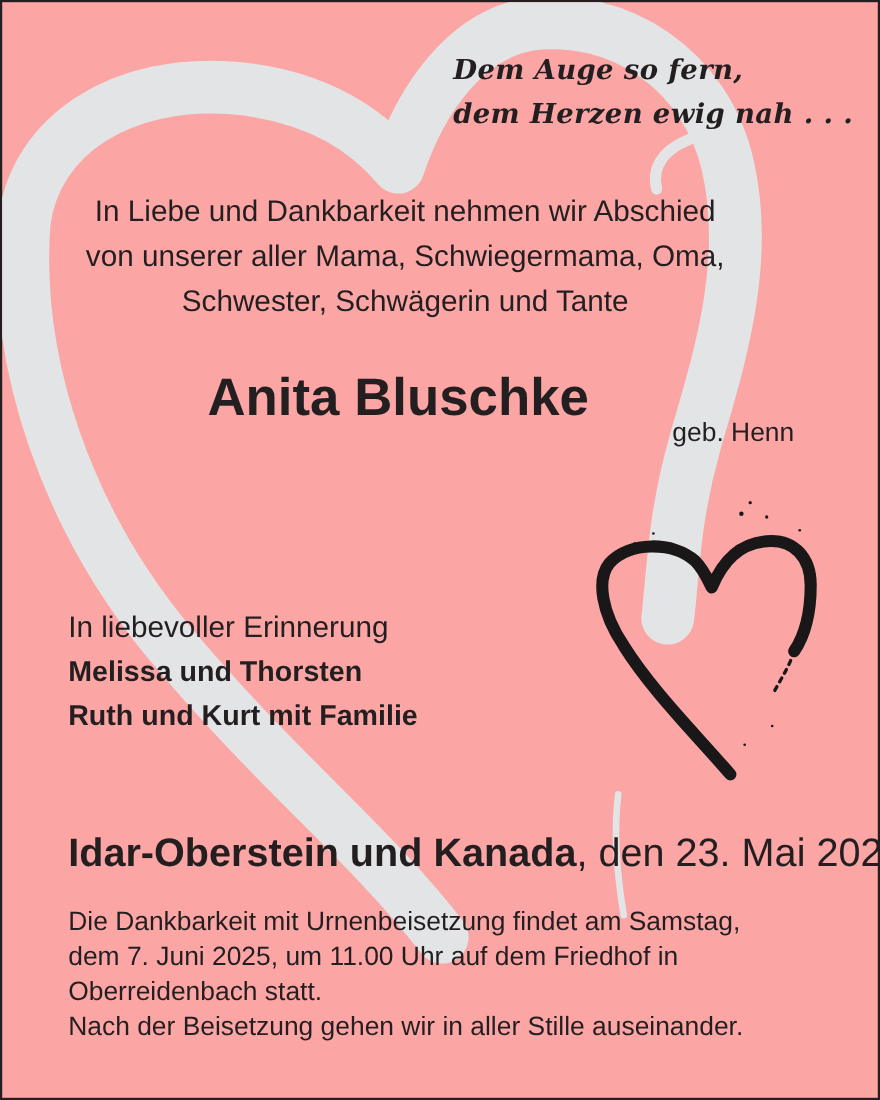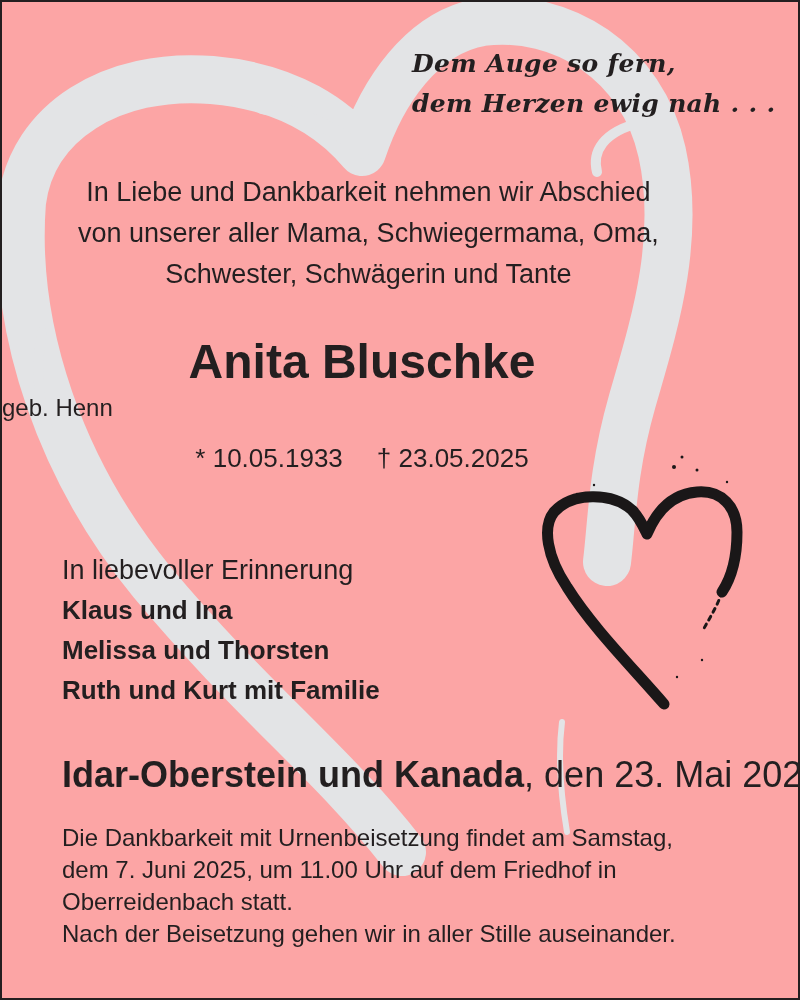--- a/index.html
+++ b/index.html
@@ -15,21 +15,21 @@
       left: 410px; top: 42px; font-family: "DejaVu Serif", serif; font-style: italic; font-weight: bold;
       font-size: 25px; line-height: 40px; letter-spacing: 0.3px;
     }
     .motto div { white-space: nowrap; }
     .intro { left: 76px; top: 170px; font-size: 27px; line-height: 41px; text-align: center; }
     .intro div { white-space: nowrap; }
     .name {
       left: 0; width: 720px; text-align: center; top: 330px;
       font-size: 48px; font-weight: bold; line-height: 60px;
     }
-    .maiden { left: 0; width: 720px; text-align: left; top: 390px; font-size: 24px; line-height: 32px; }
+    .maiden { left: 0; width: 720px; text-align: right; top: 376px; font-size: 24px; line-height: 32px; }
     .dates { left: 0; width: 720px; text-align: center; top: 438px; font-size: 26px; line-height: 36px; white-space: pre; }
     .dates span.gap { display: inline-block; width: 34px; }
     .memory { left: 60px; top: 548px; font-size: 27px; line-height: 40px; }
     .mourners { left: 60px; top: 588px; font-size: 26px; line-height: 40px; font-weight: bold; }
     .mourners div { white-space: nowrap; }
     .place { left: 60px; top: 753px; font-size: 36px; line-height: 40px; white-space: nowrap; }
     .place b { font-weight: bold; }
     .service { left: 60px; top: 820px; font-size: 24px; line-height: 32px; }
     .service div { white-space: nowrap; }
   </style>
@@ -80,26 +80,24 @@
   </div>
 
   <div class="text intro">
     <div>In Liebe und Dankbarkeit nehmen wir Abschied</div>
     <div>von unserer aller Mama, Schwiegermama, Oma,</div>
     <div>Schwester, Schwägerin und Tante</div>
   </div>
 
   <div class="text name">Anita Bluschke</div>
   <div class="text maiden">geb. Henn</div>
-  <div class="text dates"><span>* 10.05.1933</span><span class="gap"></span><span>† 23.05.2025</span></div>
 
   <div class="text memory">In liebevoller Erinnerung</div>
 
   <div class="text mourners">
-    <div>Klaus und Ina</div>
     <div>Melissa und Thorsten</div>
     <div>Ruth und Kurt mit Familie</div>
   </div>
 
   <div class="text place"><b>Idar-Oberstein und Kanada</b><span>, den 23. Mai 2025</span></div>
 
   <div class="text service">
     <div>Die Dankbarkeit mit Urnenbeisetzung findet am Samstag,</div>
     <div>dem 7. Juni 2025, um 11.00 Uhr auf dem Friedhof in</div>
     <div>Oberreidenbach statt.</div>

